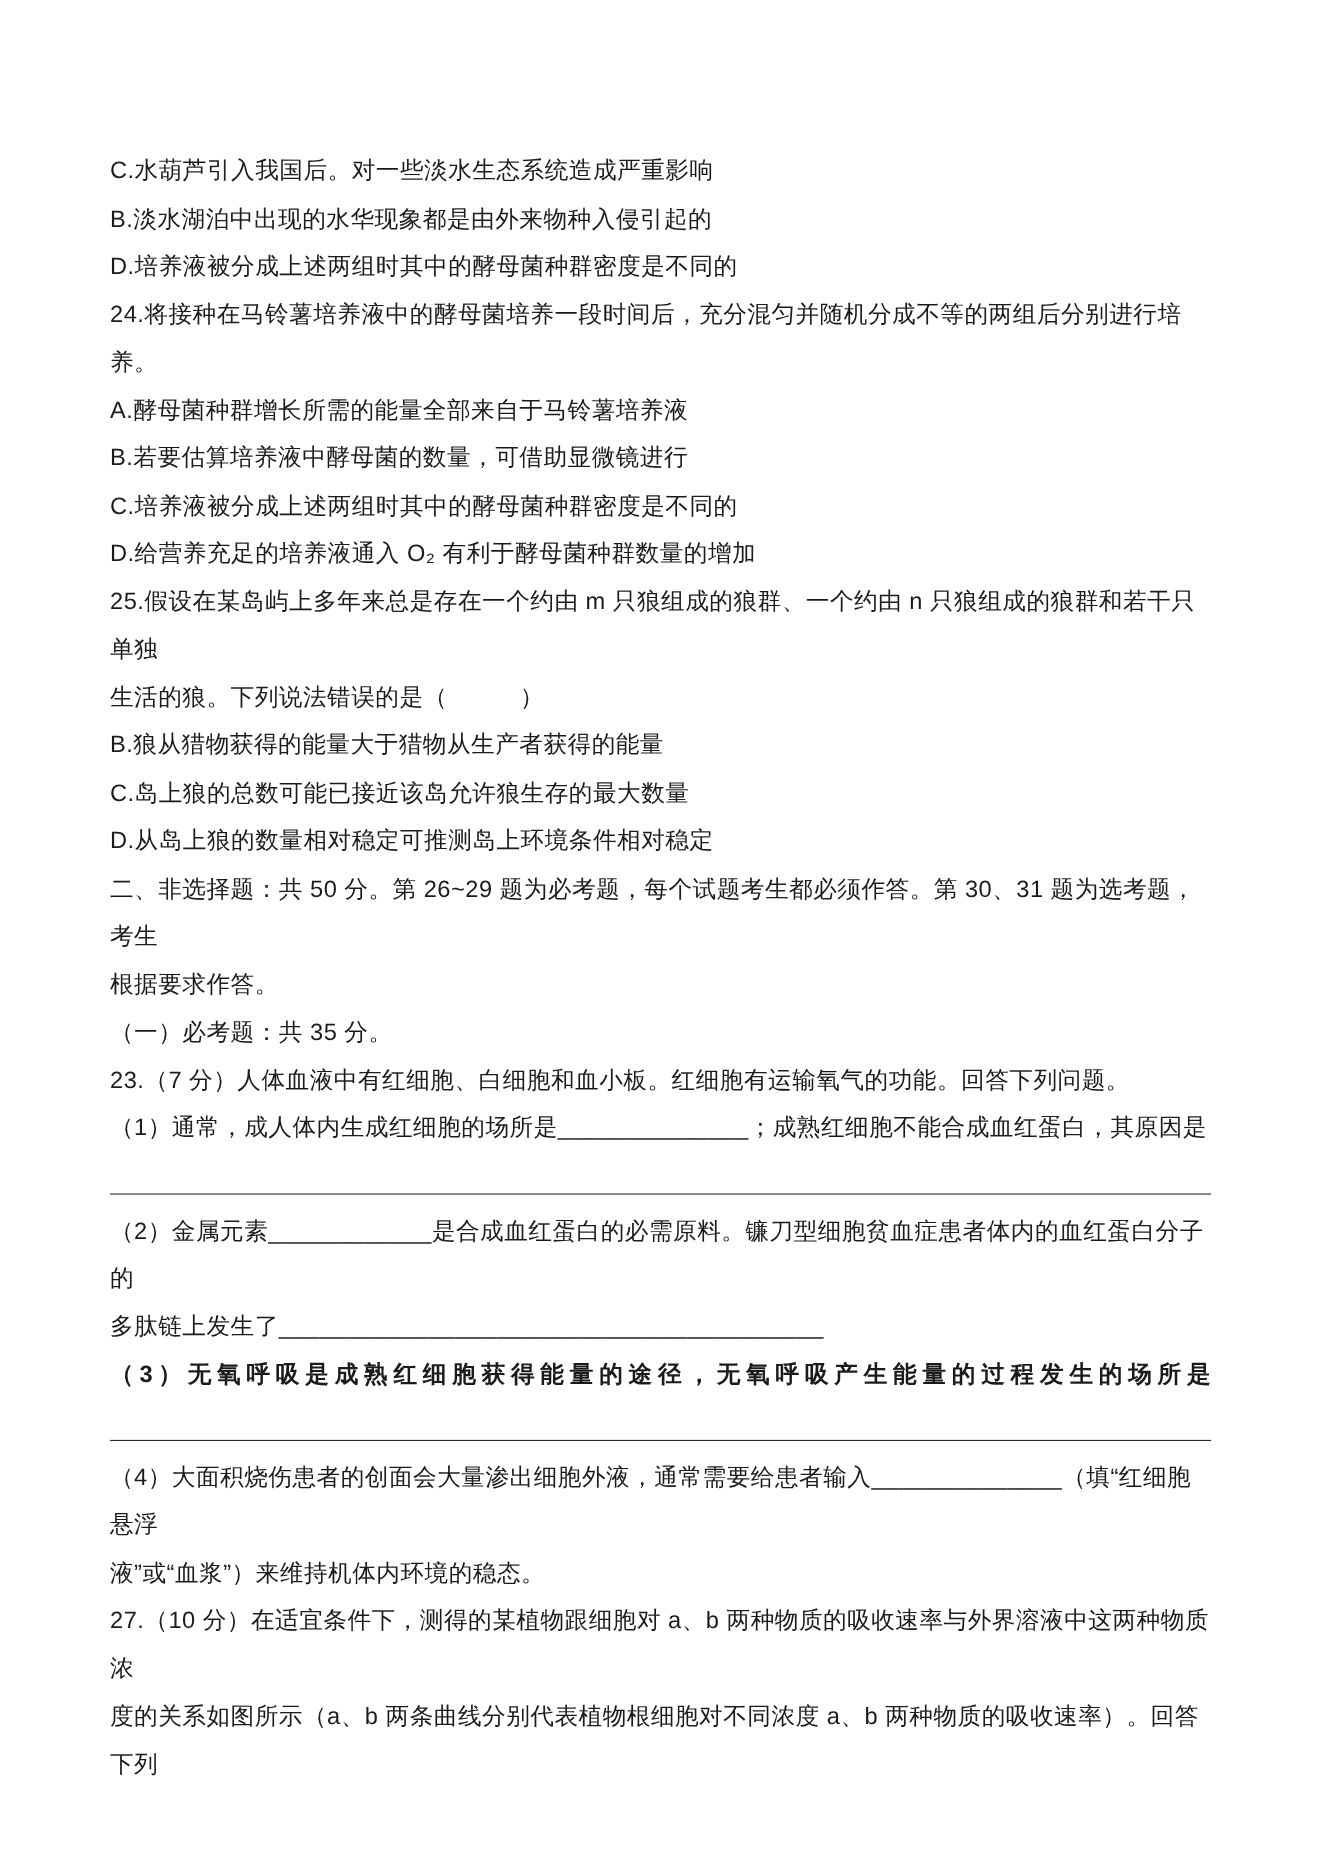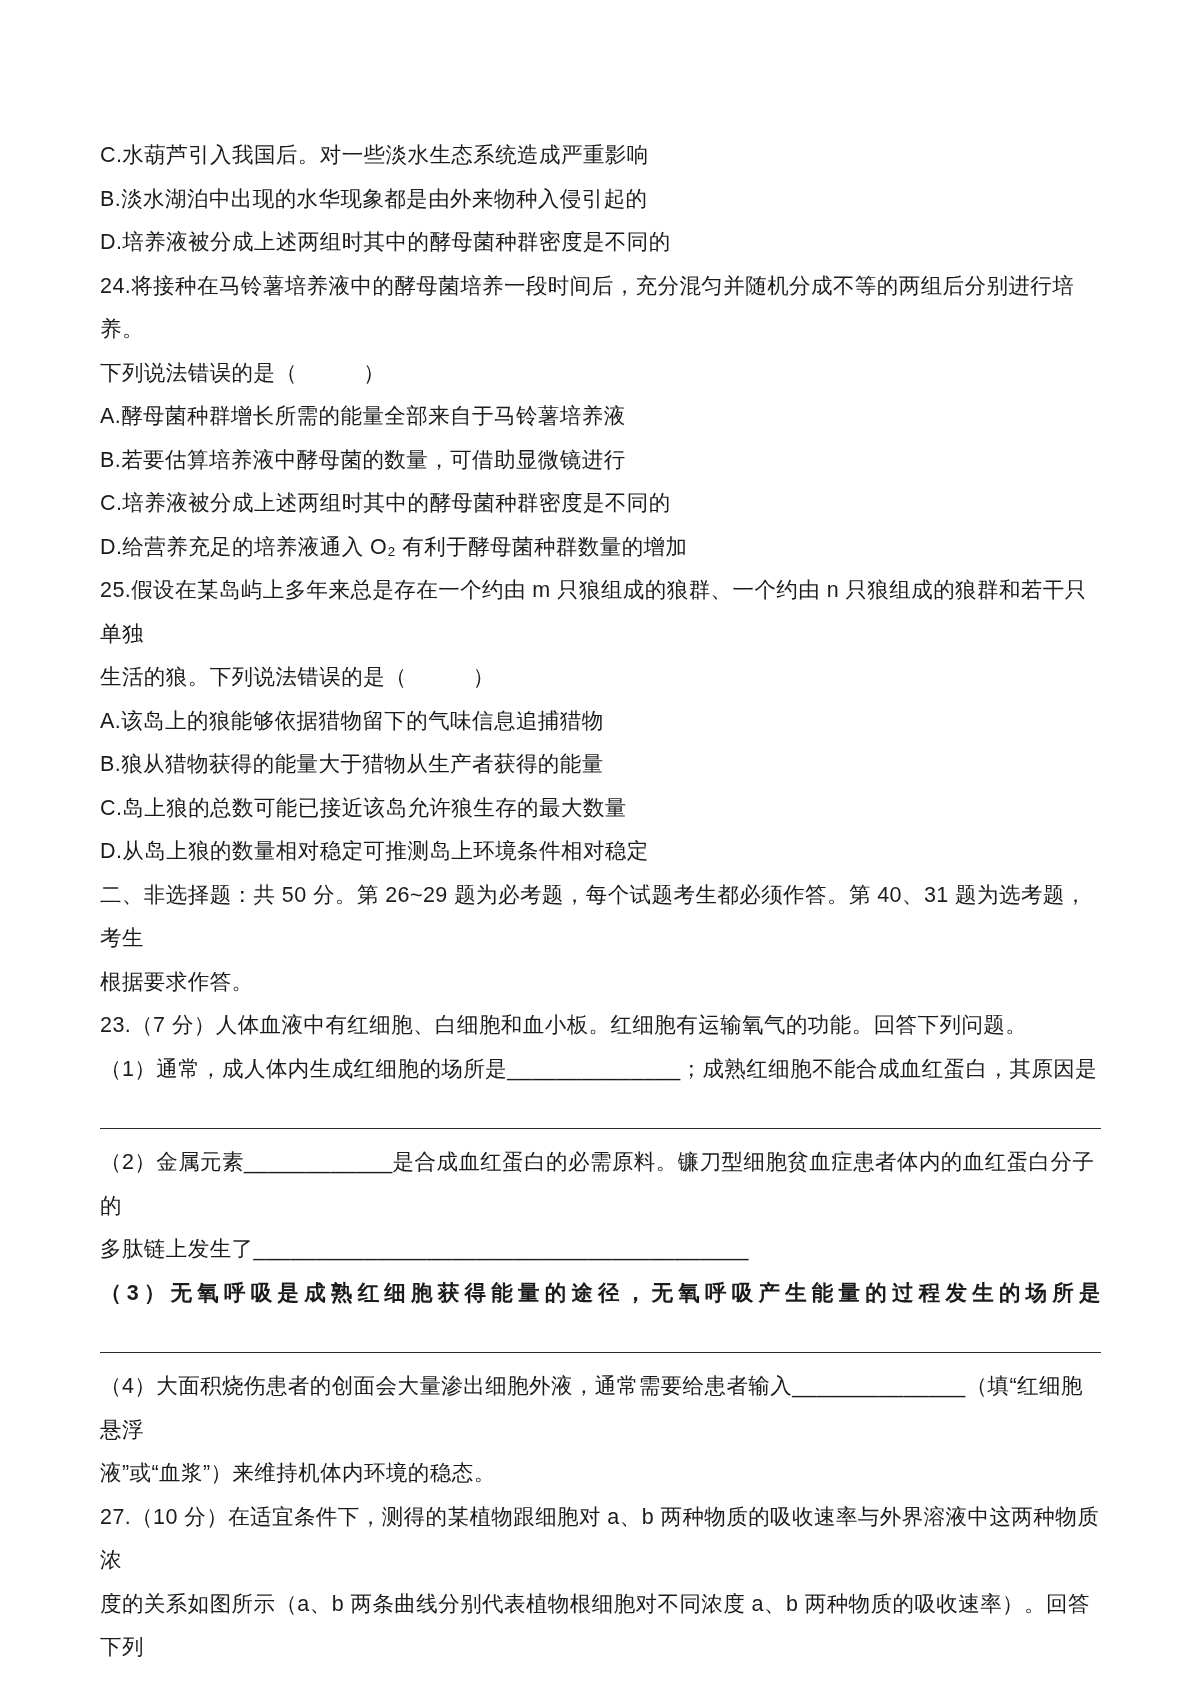--- a/index.html
+++ b/index.html
@@ -44,33 +44,32 @@
   }
 </style>
 </head>
 <body>
 
 <div class="page">
   <p class="line">C.水葫芦引入我国后。对一些淡水生态系统造成严重影响</p>
   <p class="line">B.淡水湖泊中出现的水华现象都是由外来物种入侵引起的</p>
   <p class="line">D.培养液被分成上述两组时其中的酵母菌种群密度是不同的</p>
   <p class="line">24.将接种在马铃薯培养液中的酵母菌培养一段时间后，充分混匀并随机分成不等的两组后分别进行培养。</p>
-  <p class="line">下列说法错误的是（　　　）</p>
   <p class="line">A.酵母菌种群增长所需的能量全部来自于马铃薯培养液</p>
   <p class="line">B.若要估算培养液中酵母菌的数量，可借助显微镜进行</p>
   <p class="line">C.培养液被分成上述两组时其中的酵母菌种群密度是不同的</p>
   <p class="line">D.给营养充足的培养液通入 O₂ 有利于酵母菌种群数量的增加</p>
   <p class="line">25.假设在某岛屿上多年来总是存在一个约由 m 只狼组成的狼群、一个约由 n 只狼组成的狼群和若干只单独</p>
   <p class="line">生活的狼。下列说法错误的是（　　　）</p>
-  <p class="line">A.该岛上的狼能够依据猎物留下的气味信息追捕猎物</p>
   <p class="line">B.狼从猎物获得的能量大于猎物从生产者获得的能量</p>
   <p class="line">C.岛上狼的总数可能已接近该岛允许狼生存的最大数量</p>
   <p class="line">D.从岛上狼的数量相对稳定可推测岛上环境条件相对稳定</p>
-  <p class="line">二、非选择题：共 50 分。第 26~29 题为必考题，每个试题考生都必须作答。第 40、31 题为选考题，考生</p>
+  <p class="line">二、非选择题：共 50 分。第 26~29 题为必考题，每个试题考生都必须作答。第 30、31 题为选考题，考生</p>
   <p class="line">根据要求作答。</p>
+  <p class="line">（一）必考题：共 35 分。</p>
   <p class="line">23.（7 分）人体血液中有红细胞、白细胞和血小板。红细胞有运输氧气的功能。回答下列问题。</p>
   <p class="line">（1）通常，成人体内生成红细胞的场所是______________；成熟红细胞不能合成血红蛋白，其原因是</p>
   <div class="blank-rule"></div>
   <p class="line">（2）金属元素____________是合成血红蛋白的必需原料。镰刀型细胞贫血症患者体内的血红蛋白分子的</p>
   <p class="line">多肽链上发生了________________________________________</p>
   <p class="line justify">（3）无氧呼吸是成熟红细胞获得能量的途径，无氧呼吸产生能量的过程发生的场所是</p>
   <div class="blank-rule"></div>
   <p class="line">（4）大面积烧伤患者的创面会大量渗出细胞外液，通常需要给患者输入______________（填“红细胞悬浮</p>
   <p class="line">液”或“血浆”）来维持机体内环境的稳态。</p>
   <p class="line">27.（10 分）在适宜条件下，测得的某植物跟细胞对 a、b 两种物质的吸收速率与外界溶液中这两种物质浓</p>

